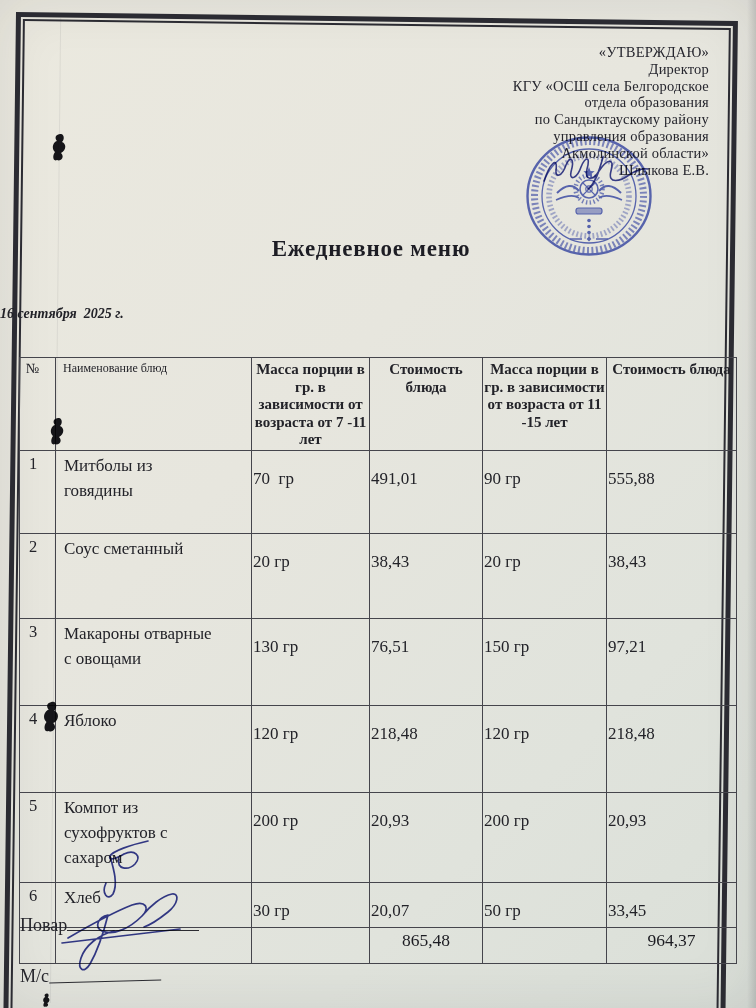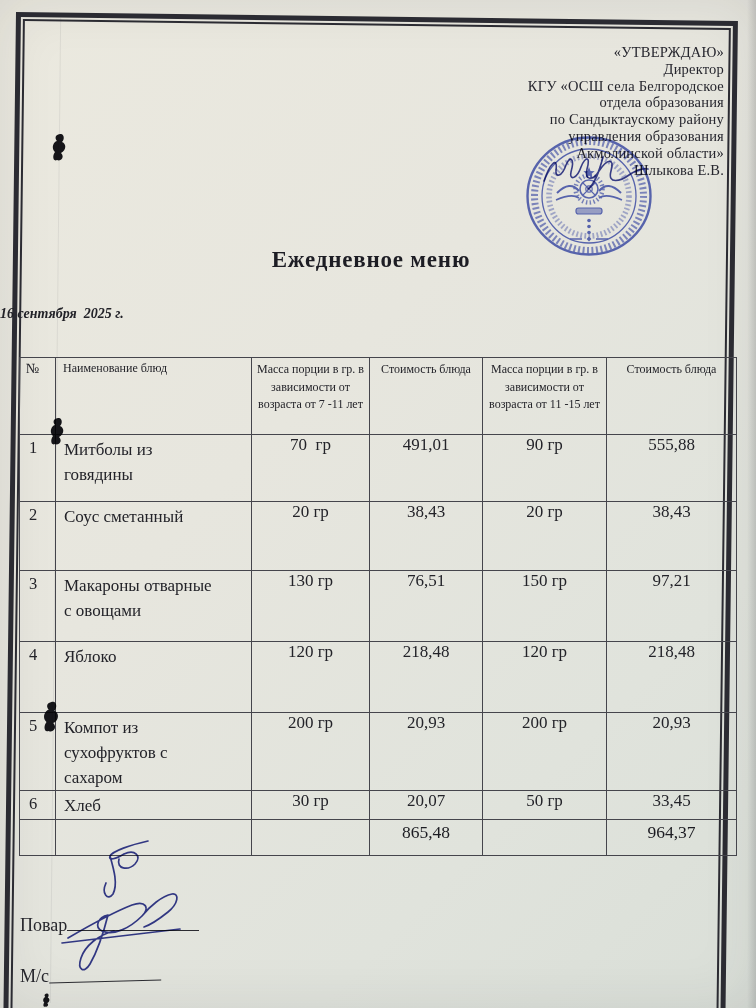--- a/index.html
+++ b/index.html
@@ -13,43 +13,43 @@
   
   .frame{
     position:absolute;left:16px;top:12px;width:712px;height:1080px;
     border:5px solid #2b2b32;
     transform:rotate(0.72deg);transform-origin:0 0;
     pointer-events:none;
   }
   .frame-inner{position:absolute;left:2px;top:2px;right:2px;bottom:2px;border:2px solid #2b2b32;}
   
   .approval{
-    position:absolute;top:44px;right:32px;text-align:right;
+    position:absolute;top:44px;right:47px;text-align:right;
     font-size:14.5px;line-height:16.8px;color:#26262e;letter-spacing:.2px;
   }
   .approval .signer{margin-top:.5px;}
   
   .stamp{position:absolute;left:523px;top:133px;width:132px;height:126px;opacity:.84;mix-blend-mode:multiply;}
   .sig-director{position:absolute;left:540px;top:150px;width:112px;height:42px;mix-blend-mode:multiply;}
   
-  .doc-title{position:absolute;left:0;right:14px;top:247px;text-align:center;font-weight:bold;font-size:23px;letter-spacing:.8px;color:#1d1d24;}
+  .doc-title{position:absolute;left:0;right:14px;top:236px;text-align:center;font-weight:bold;font-size:23px;letter-spacing:.8px;color:#1d1d24;}
   .doc-date{position:absolute;left:0;right:14px;top:306px;text-align:left;font-weight:bold;font-style:italic;font-size:14px;color:#222228;white-space:pre;}
   
   table.menu{
     position:absolute;left:19px;top:357px;width:717px;
     border-collapse:collapse;table-layout:fixed;color:#232329;
   }
   table.menu th,table.menu td{border:1.6px solid #45454c;vertical-align:top;overflow:hidden;}
   th.h-num{width:36px;font-size:14px;font-weight:normal;text-align:left;padding:3px 0 0 6px;height:73px;}
   th.h-dish{width:196px;font-size:12px;font-weight:normal;text-align:left;padding:3px 0 0 7px;}
-  th.h-col{font-size:12px;font-weight:normal;text-align:center;line-height:17.5px;padding-top:3px;}
+  th.h-col{font-size:15px;font-weight:bold;text-align:center;line-height:17.5px;padding-top:3px;}
   col.c-mass1{width:118px;}col.c-cost1{width:113px;}col.c-mass2{width:124px;}col.c-cost2{width:130px;}
   td.num{text-align:left;padding:3px 0 0 9px;font-size:16.5px;}
   td.dish{text-align:left;padding:2px 4px 0 8px;font-size:17px;line-height:25px;white-space:pre-wrap;}
-  td.val{text-align:center;padding-top:0;font-size:17px;white-space:pre;}
+  td.val{text-align:left;padding-top:18px;font-size:17px;white-space:pre;}
   tr.r1 td{height:63px;} tr.r2 td{height:65px;} tr.r3 td{height:67px;}
   tr.r4 td{height:67px;} tr.r5 td{height:70px;} tr.r6 td{height:25px;}
   tr.totals td{height:32px;font-weight:normal;font-size:17.5px;text-align:center;padding-top:2px;color:#1c1c22;}
   tr.r6 td,{padding-top:1px;}
   
   .sig-row{position:absolute;left:20px;font-size:18px;color:#26262c;margin-top:48px;}
   .sig-row .uline{display:inline-block;border-bottom:1.7px solid #2b2b31;height:16px;vertical-align:baseline;}
   .sig-cook{top:866px;}
   .sig-cook .uline{width:132px;}
   .sig-nurse{top:917px;}

